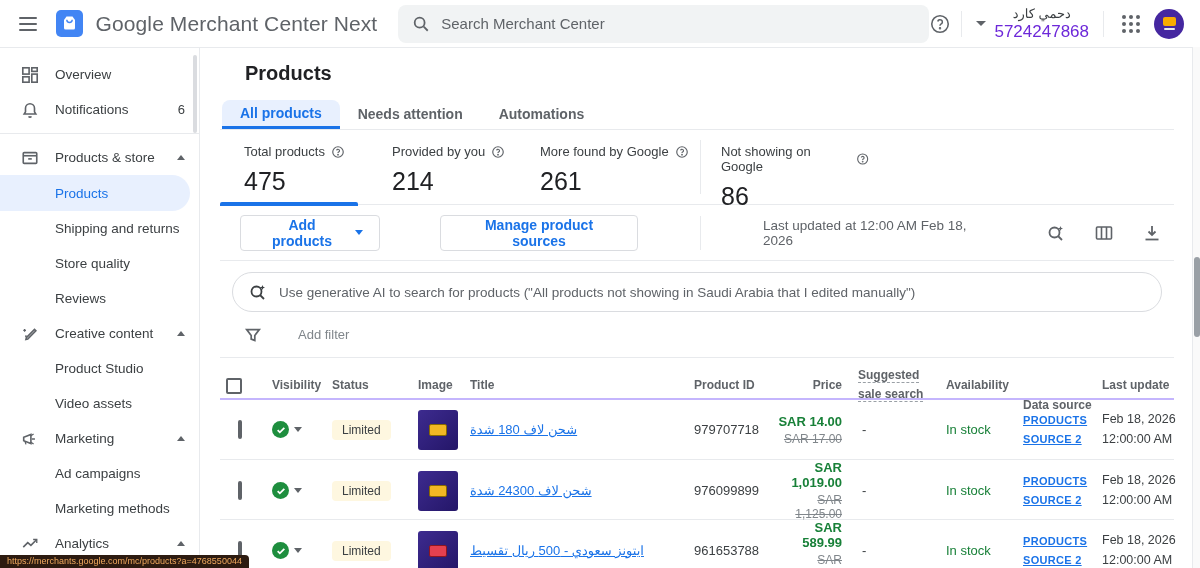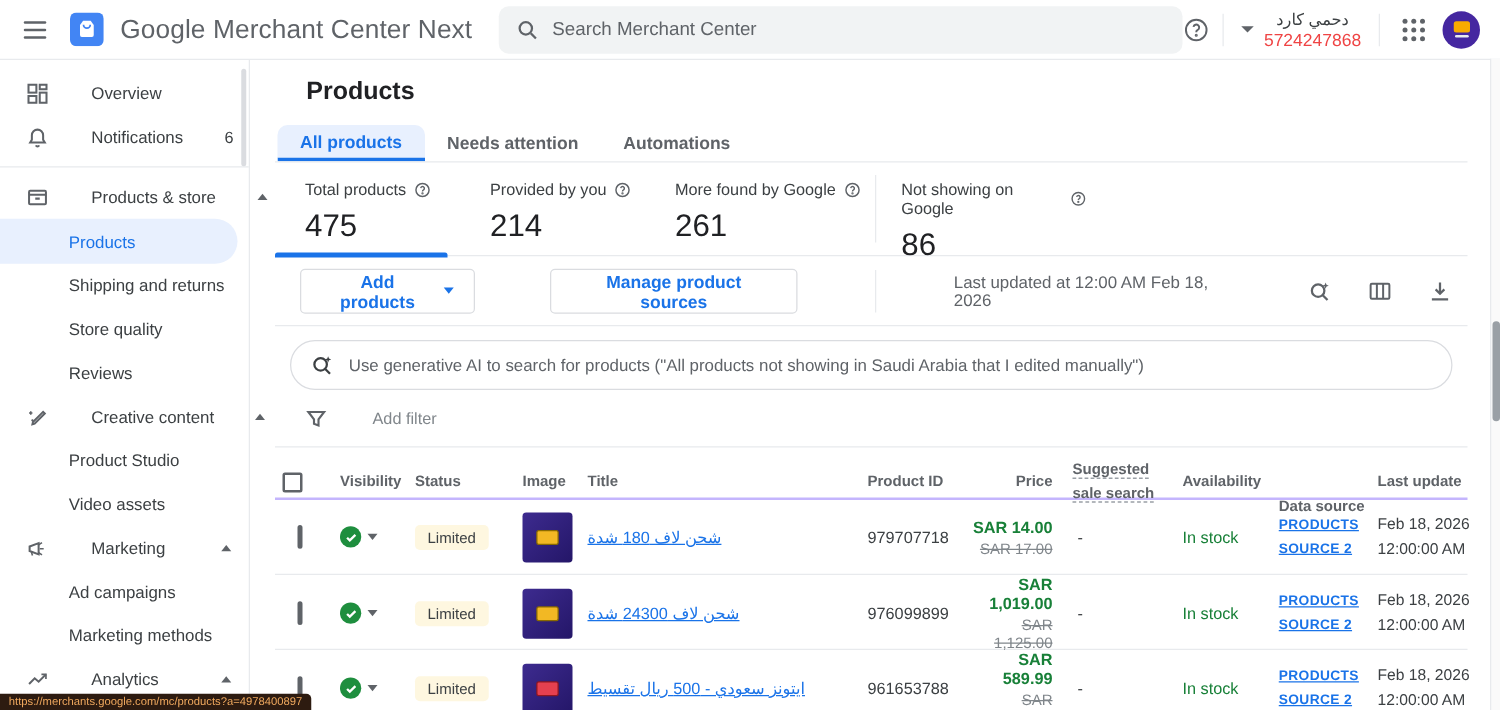--- a/index.html
+++ b/index.html
@@ -18,32 +18,32 @@
   .gsearch input { border:none; outline:none; background:transparent; font-size:15px; color:#3c4043;
                    font-family:"Liberation Sans",sans-serif; width:100%; }
   .gsearch input::placeholder { color:#5f6368; }
   .tb-right { margin-left:auto; display:flex; align-items:center; margin-right:12px; }
   .tb-divider { width:1px; height:26px; background:#e8eaed; margin:0 10px; }
   .acct { display:flex; align-items:center; gap:8px; cursor:pointer; padding:0 4px; }
   .acct-caret { width:0; height:0; border-left:5px solid transparent; border-right:5px solid transparent;
                 border-top:5px solid #5f6368; }
   .acct-text { text-align:center; }
   .acct-name { font-size:13px; color:#3c4043; direction:rtl; }
-  .acct-id { font-size:14px; color:#ef4444; margin-top:1px; }
+  .acct-id { font-size:17px; color:#6d28d9; margin-top:1px; }
   .apps-grid { width:18px; height:18px; display:grid; grid-template-columns:repeat(3,1fr); gap:3px; margin:0 14px 0 8px; cursor:pointer; }
   .apps-grid i { width:4px; height:4px; border-radius:50%; background:#5f6368; }
   .avatar { width:30px; height:30px; border-radius:50%; background:#4527a0; margin-right:4px; cursor:pointer;
             display:flex; flex-direction:column; align-items:center; justify-content:center; gap:2px; }
   .avatar .card { width:13px; height:9px; background:#f9ab00; border-radius:2px; }
   .avatar .line { width:11px; height:2px; background:#e8eaed; border-radius:1px; }
 
   
   .sidebar { position:absolute; top:47px; left:0; width:200px; bottom:0; background:#fff;
              border-right:1px solid #e8eaed; padding-top:10px; z-index:3; }
-  .nav-row { height:35px; display:flex; align-items:center; padding:0 14px 0 20px; gap:33px;
+  .nav-row { height:35px; display:flex; align-items:center; padding:0 14px 0 20px; gap:15px;
              font-size:13.5px; color:#3c4043; cursor:pointer; white-space:nowrap; }
   .nav-row .ico { width:20px; height:20px; flex:none; display:flex; align-items:center; justify-content:center; }
   .nav-sub { padding-left:55px; }
   .nav-sub.selected { background:#e8f0fe; border-radius:0 18px 18px 0; width:190px; color:#1a73e8; height:36px; }
   .nav-badge { margin-left:auto; font-size:13px; color:#3c4043; }
   .nav-caret { margin-left:auto; width:0; height:0; border-left:4px solid transparent; border-right:4px solid transparent;
                border-bottom:5px solid #5f6368; }
   .side-divider { height:1px; background:#e8eaed; margin:6px 0; }
   .side-thumb { position:absolute; right:2px; top:8px; width:4px; height:78px; background:#dadce0; border-radius:2px; }
 
@@ -500,13 +500,13 @@
       <div>Feb 18, 2026</div>
       <div>12:00:00 AM</div>
     </div>
   </div>
 </main>
 
 <div class="vscroll">
     <div class="thumb"></div>
   </div>
 
-<div class="statusbar">https://merchants.google.com/mc/products?a=4978400897</div>
+<div class="statusbar">https://merchants.google.com/mc/products?a=4768550044</div>
 
 </body></html>

